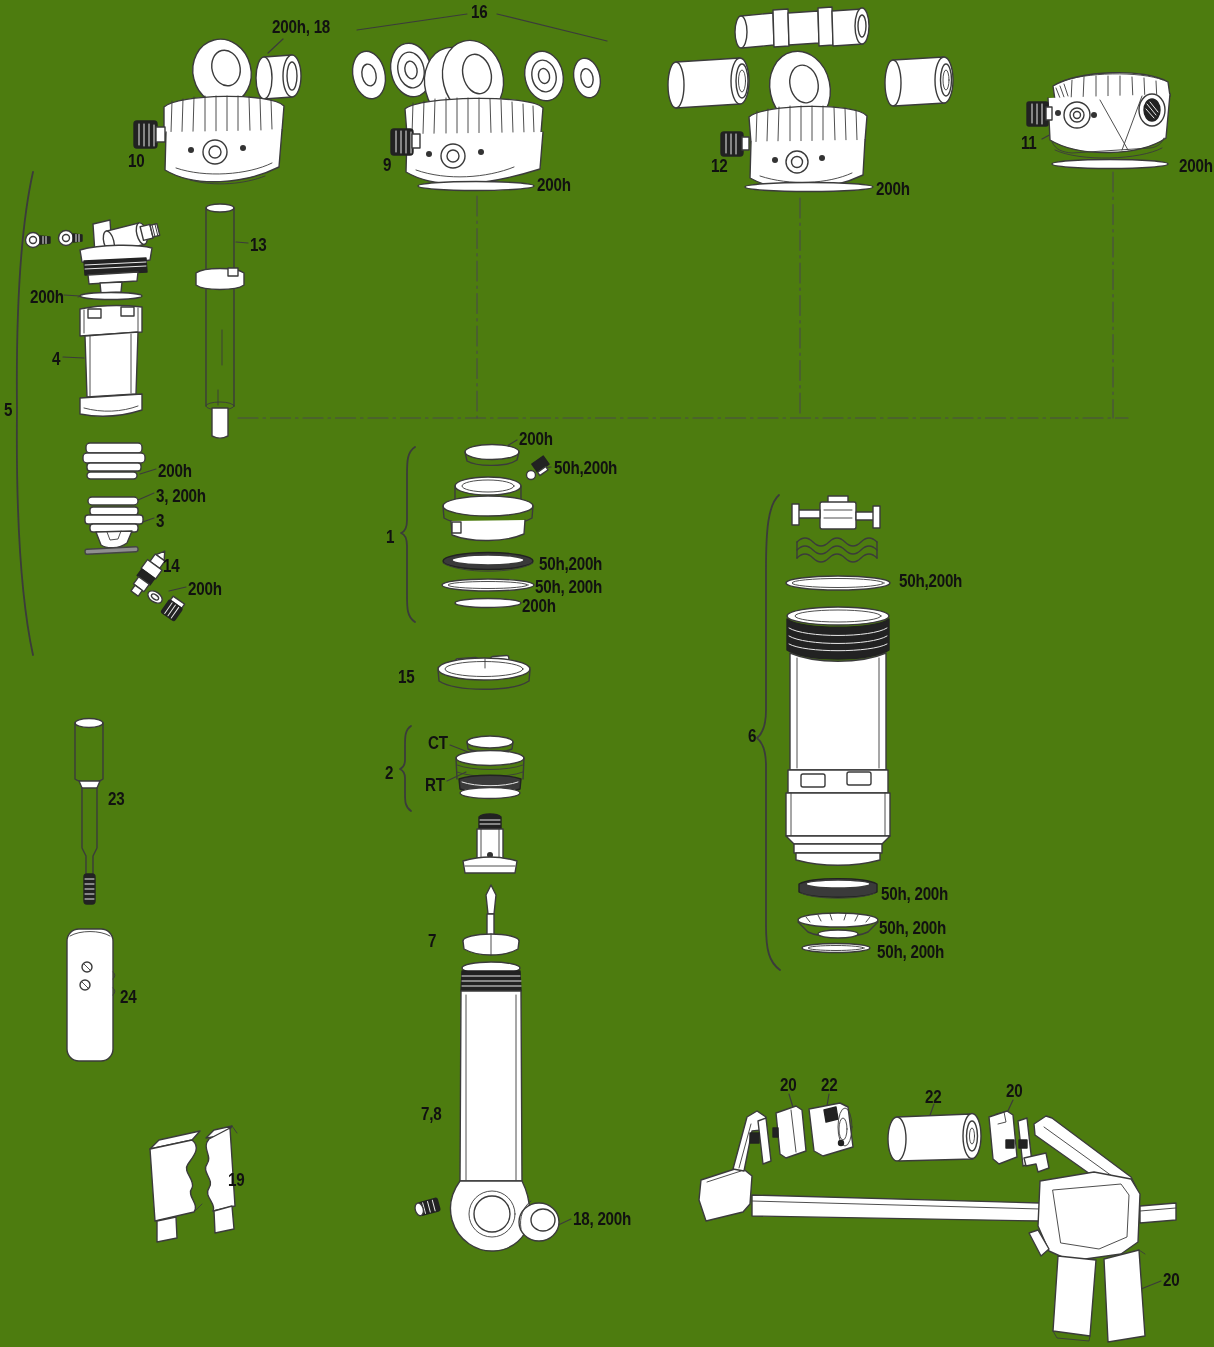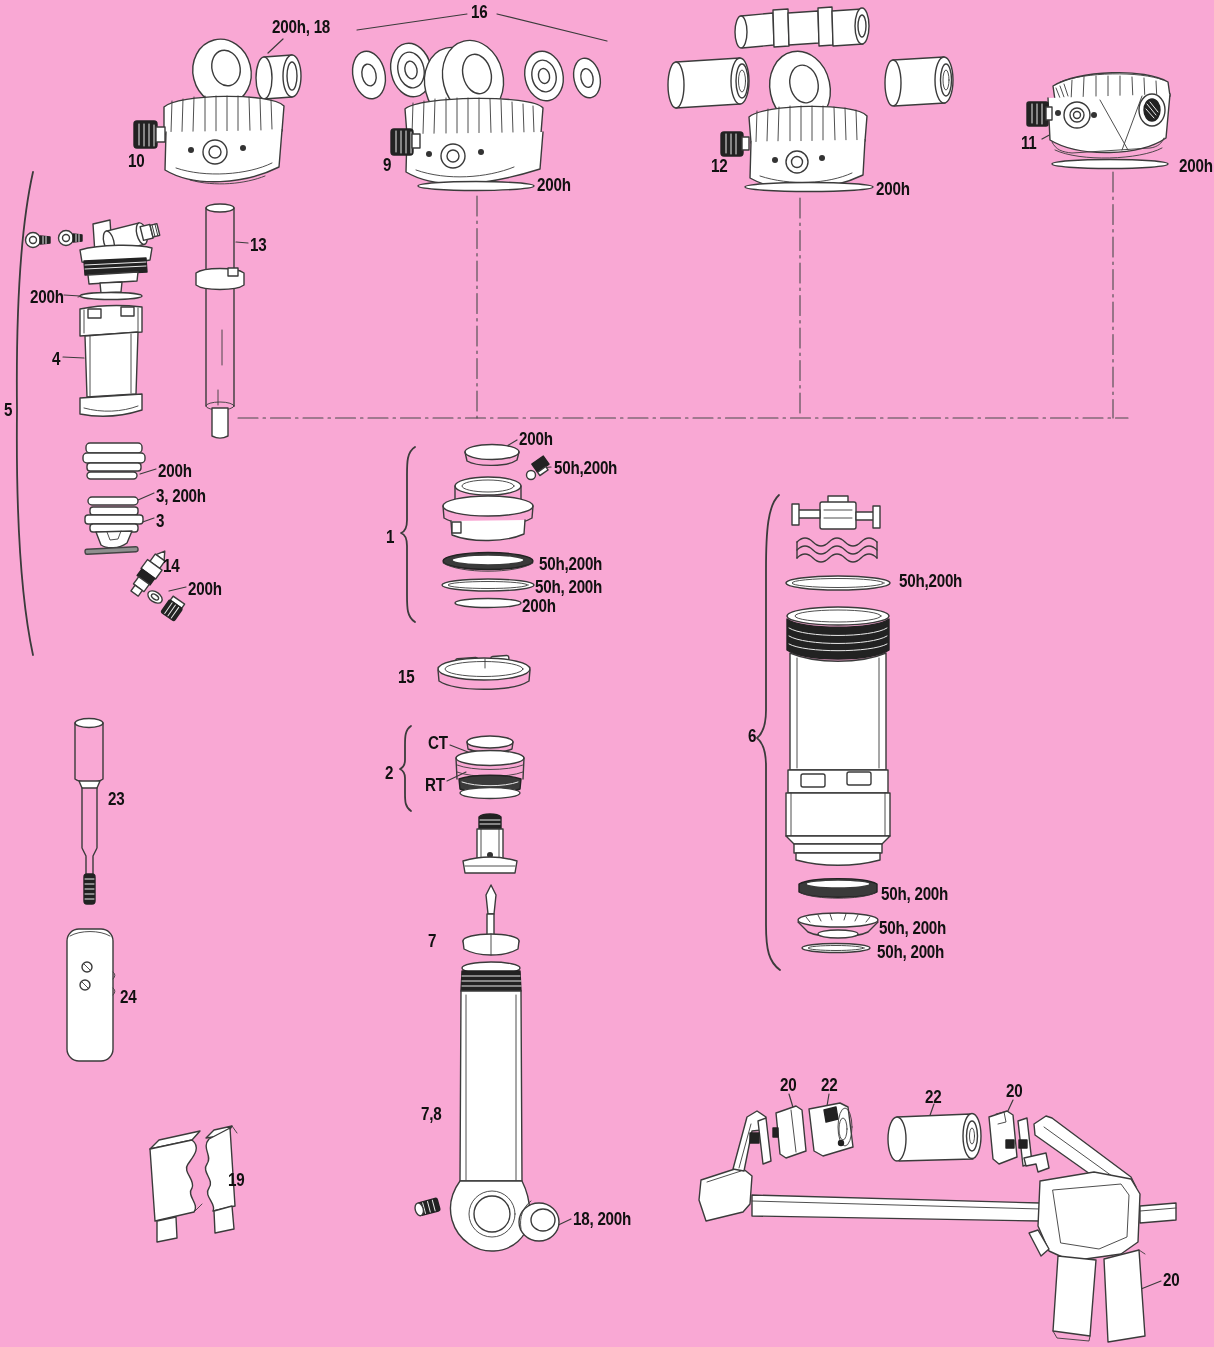--- a/index.html
+++ b/index.html
@@ -1,16 +1,16 @@
 <!DOCTYPE html>
 <html><head>
 <meta charset="utf-8">
 <style>
   html,body{margin:0;padding:0;background:#fff;}
-  .stage{position:relative;width:1214px;height:1347px;background:#f9a8d4;overflow:hidden;
+  .stage{position:relative;width:1214px;height:1347px;background:#4d7c0f;overflow:hidden;
          font-family:"Liberation Sans",sans-serif;}
   .art{position:absolute;left:0;top:0;}
   .art path,.art rect,.art ellipse,.art circle,.art line{
      stroke:#3b3b3b;stroke-width:1.4;fill:none;stroke-linejoin:round;stroke-linecap:round;}
   .art .f{fill:#fff;}
   .art .k{fill:#222;stroke:#222;}
   .art .dk{fill:#3a3a3a;stroke:#222;}
   .art .gray{fill:#8f8f8f;stroke:#444;}
   .art .kw{stroke:#e9e9e9;stroke-width:1;fill:none;}
   .art .thin{stroke-width:0.9;}

